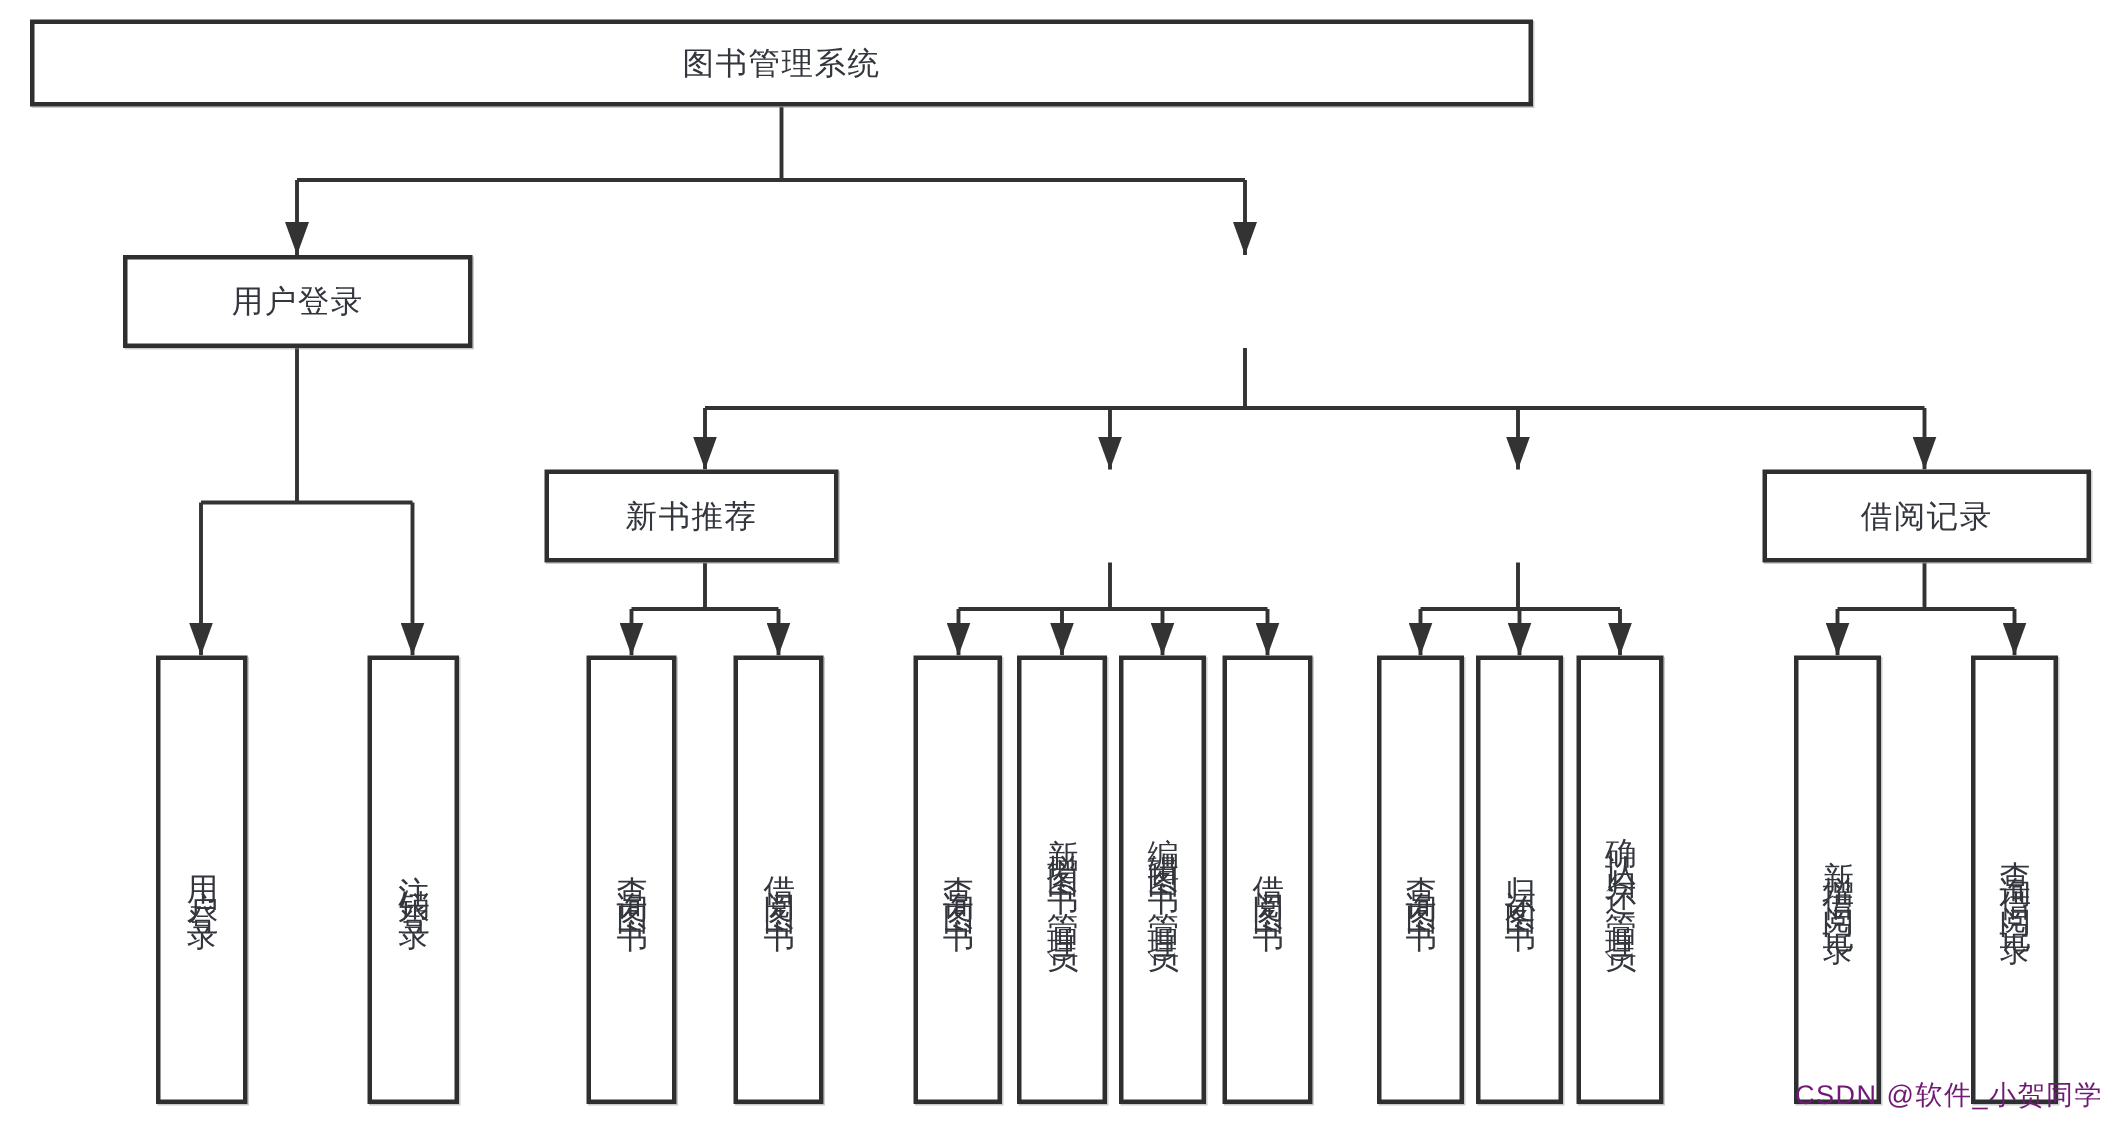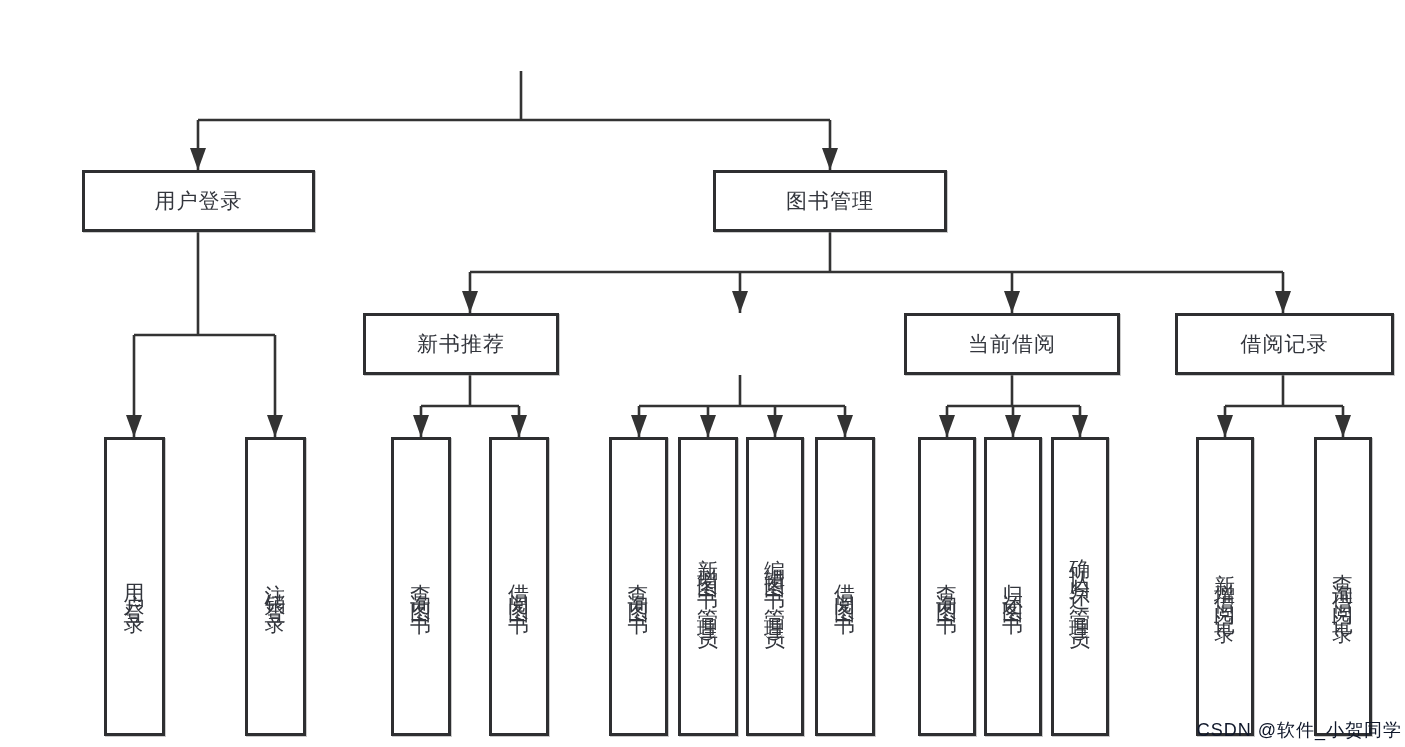--- a/index.html
+++ b/index.html
@@ -6,21 +6,21 @@
   body{width:1405px;height:747px;overflow:hidden;
        font-family:"Liberation Sans","DejaVu Sans",sans-serif;}
   #canvas{position:relative;width:1405px;height:747px;background:#ffffff;}
   #connectors{position:absolute;left:0;top:0;width:1405px;height:747px;}
   .node{position:absolute;box-sizing:border-box;background:#ffffff;
         border:3px solid #2e2f31;display:flex;align-items:center;justify-content:center;
         color:#33363d;box-shadow:1px 1px 0 rgba(140,140,140,0.45);}
   .hnode{font-size:21px;letter-spacing:1px;white-space:nowrap;}
   .leaf{top:437px;height:299px;writing-mode:vertical-rl;text-orientation:mixed;
         font-size:21px;letter-spacing:10px;line-height:1;}
-  .watermark{position:absolute;right:3px;bottom:5px;color:#0f172a;
+  .watermark{position:absolute;right:3px;bottom:5px;color:#701a75;
              font-size:18px;letter-spacing:1px;white-space:nowrap;}
 </style>
 </head>
 <body>
 
 <div id="canvas">
 
   <svg id="connectors" viewBox="0 0 1405 747" xmlns="http://www.w3.org/2000/svg">
     <defs>
       <marker id="arrowhead" viewBox="0 -8 22 16" refX="22" refY="0" markerWidth="22" markerHeight="16" markerUnits="userSpaceOnUse" orient="auto">
@@ -64,26 +64,25 @@
         <line x1="1080" y1="406" x2="1080" y2="437" marker-end="url(#arrowhead)"></line>
       </g>
       <g>
         <path d="M1283,375 V406 M1225,406 H1343"></path>
         <line x1="1225" y1="406" x2="1225" y2="437" marker-end="url(#arrowhead)"></line>
         <line x1="1343" y1="406" x2="1343" y2="437" marker-end="url(#arrowhead)"></line>
       </g>
     </g>
   </svg>
 
+  <div class="node hnode" style="left:20px;top:13px;width:1002px;height:58px">图书管理系统</div>
 
   <div class="node hnode" style="left:82px;top:170px;width:233px;height:62px">用户登录</div>
-  <div class="node hnode" style="left:713px;top:170px;width:234px;height:62px">图书管理</div>
 
   <div class="node hnode" style="left:363px;top:313px;width:196px;height:62px">新书推荐</div>
-  <div class="node hnode" style="left:904px;top:313px;width:216px;height:62px">当前借阅</div>
   <div class="node hnode" style="left:1175px;top:313px;width:219px;height:62px">借阅记录</div>
 
   <div class="node leaf" style="left:104px;width:61px">用户登录</div>
   <div class="node leaf" style="left:245px;width:61px">注销登录</div>
 
   <div class="node leaf" style="left:391px;width:60px">查询图书</div>
   <div class="node leaf" style="left:489px;width:60px">借阅图书</div>
 
   <div class="node leaf" style="left:609px;width:59px">查询图书</div>
   <div class="node leaf" style="left:678px;width:60px">新增图书（管理员）</div>

